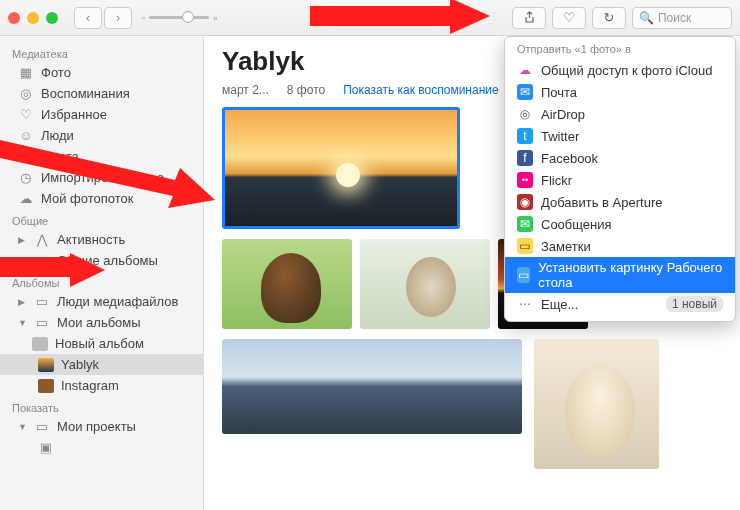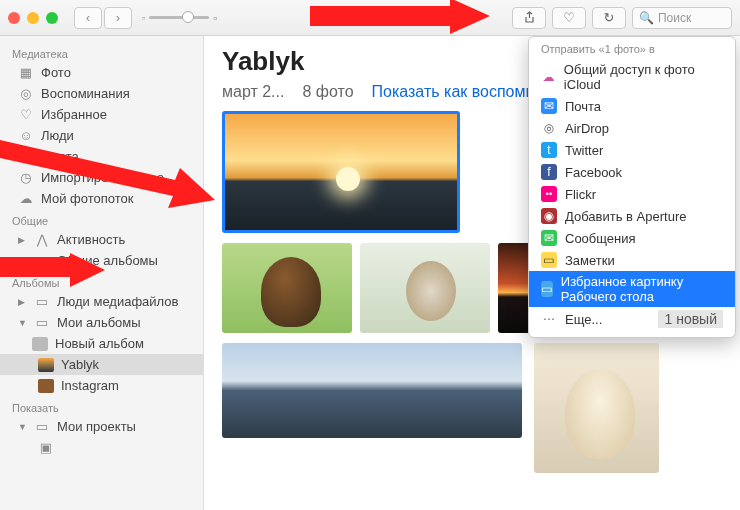--- a/index.html
+++ b/index.html
@@ -25,45 +25,45 @@
 .sidebar { width:204px; background:#f4f4f4; border-right:1px solid #ddd; padding:6px 0; font-size:13px; color:#444; overflow:hidden;}
 .sb-header { font-size:11px; color:#888; padding:6px 12px 2px; text-transform:none;}
 .sb-item { display:flex; align-items:center; padding:3px 12px 3px 18px; gap:7px; white-space:nowrap; overflow:hidden; text-overflow:ellipsis;}
 .sb-item.sel { background:#dcdcdc; }
 .sb-item .tri { width:9px; font-size:9px; color:#888;}
 .sb-icon { width:16px; height:14px; display:inline-flex; align-items:center; justify-content:center; color:#8a8a8a; font-size:13px;}
 .sb-thumb { width:16px; height:14px; background:#bbb; border-radius:2px;}
 
 .content { flex:1; padding:10px 18px; position:relative; overflow:hidden;}
 .album-title { font-size:26px; font-weight:700; color:#222; margin-bottom:6px;}
-.meta { font-size:16px; color:#666; display:flex; gap:18px; align-items:center;}
+.meta { font-size:12px; color:#666; display:flex; gap:18px; align-items:center;}
 .meta .link { color:#0a68da; }
 
 .photo-grid { margin-top:10px;}
 .hero { width:238px; height:122px; border:3px solid #1d7bff; border-radius:3px; background:linear-gradient(to bottom,#f6a948 0%,#ffde8e 40%,#e09b3b 55%,#2b3640 58%,#1a2128 100%); position:relative; overflow:hidden;}
 .hero .sun { position:absolute; left:48%; top:46%; width:24px;height:24px;background:#fff8d0;border-radius:50%; box-shadow:0 0 18px 8px rgba(255,240,180,.8);}
 .row2 { display:flex; gap:8px; margin-top:10px;}
 .thumb { border-radius:3px; overflow:hidden; position:relative;}
 .t-sm { width:130px; height:90px; }
 .t-dog1 { background:linear-gradient(#b8d88a,#8fbf60);}
 .t-dog1::after{content:"";position:absolute;left:30%;top:15%;width:60px;height:70px;background:radial-gradient(ellipse at 40% 30%,#8a5a2e,#3b2a18);border-radius:50% 50% 40% 40%;}
 .t-dog2 { background:linear-gradient(#e8efe3,#cbd8c0);}
 .t-dog2::after{content:"";position:absolute;left:35%;top:20%;width:50px;height:60px;background:radial-gradient(ellipse,#e0d8c8,#b09870);border-radius:50%;}
 .t-sunset2 { width:90px; height:90px; background:linear-gradient(#3a1b0f 0%,#c6502a 45%,#ffb14a 55%,#1a1210 60%,#0a0a0a 100%);}
 .t-pano { width:300px; height:95px; background:linear-gradient(to bottom,#b9d1e6 0%,#d8e3ed 40%,#4a6178 50%,#2e3b48 100%); margin-top:10px;}
 .t-lab { width:125px; height:130px; background:linear-gradient(#f4ebd8,#d8ccb4); position:relative;}
 .t-lab::after{content:"";position:absolute;left:25%;top:20%;width:70px;height:90px;background:radial-gradient(ellipse at 50% 35%,#faf2df,#d9c6a0);border-radius:50% 50% 45% 45%;}
 .t-lab::before{content:"";position:absolute;left:42%;top:60%;width:24px;height:16px;background:#2a1e14;border-radius:50%;}
 
 
-.share-menu { position:absolute; right:4px; top:0; width:208px; background:#fff; border:1px solid #ccc; border-radius:6px; box-shadow:0 6px 20px rgba(0,0,0,.25); font-size:13px; color:#333; padding:6px 0; z-index:50;}
+.share-menu { position:absolute; right:4px; top:0; width:232px; background:#fff; border:1px solid #ccc; border-radius:6px; box-shadow:0 6px 20px rgba(0,0,0,.25); font-size:13px; color:#333; padding:6px 0; z-index:50;}
 .share-header { font-size:11px; color:#888; padding:0 12px 4px;}
 .share-item { display:flex; align-items:center; gap:8px; padding:3px 12px;}
 .share-item.hl { background:#1d7bff; color:#fff; }
-.share-item .badge { margin-left:auto; font-size:14px; background:#e5e5e5; color:#555; border-radius:0; padding:1px 6px;}
+.share-item .badge { margin-left:auto; font-size:12px; background:#e5e5e5; color:#555; border-radius:6px; padding:1px 6px;}
 .mi { width:16px;height:16px;display:inline-flex;align-items:center;justify-content:center;font-size:12px;border-radius:3px;}
 .mi.cloud{color:#d24fa3;} .mi.mail{background:#2a8cff;color:#fff;} .mi.air{color:#555;} .mi.tw{background:#1da1f2;color:#fff;} .mi.fb{background:#3b5998;color:#fff;} .mi.fl{background:#ff0084;color:#fff;font-size:9px;} .mi.ap{background:#b03030;color:#fff;} .mi.msg{background:#34c759;color:#fff;} .mi.nt{background:#ffd84d;} .mi.dt{background:#4aa8e8;} .mi.more{color:#666;}
 
 
 .arrow { position:absolute; z-index:100; pointer-events:none;}
 .arrow svg { display:block;}
 </style>
 </head>
 <body>
 
@@ -240,21 +240,21 @@
       <div class="share-item">
           <span class="mi msg">✉</span>
           <span>Сообщения</span>
         </div>
       <div class="share-item">
           <span class="mi nt">▭</span>
           <span>Заметки</span>
         </div>
       <div class="share-item hl">
           <span class="mi dt">▭</span>
-          <span>Избранное картинку Рабочего стола</span>
+          <span>Установить картинку Рабочего стола</span>
         </div>
       <div class="share-item">
           <span class="mi more">⋯</span>
           <span>Еще...</span>
           <span class="badge">1 новый</span>
         </div>
     </div>
   </div>
 </div>
 

